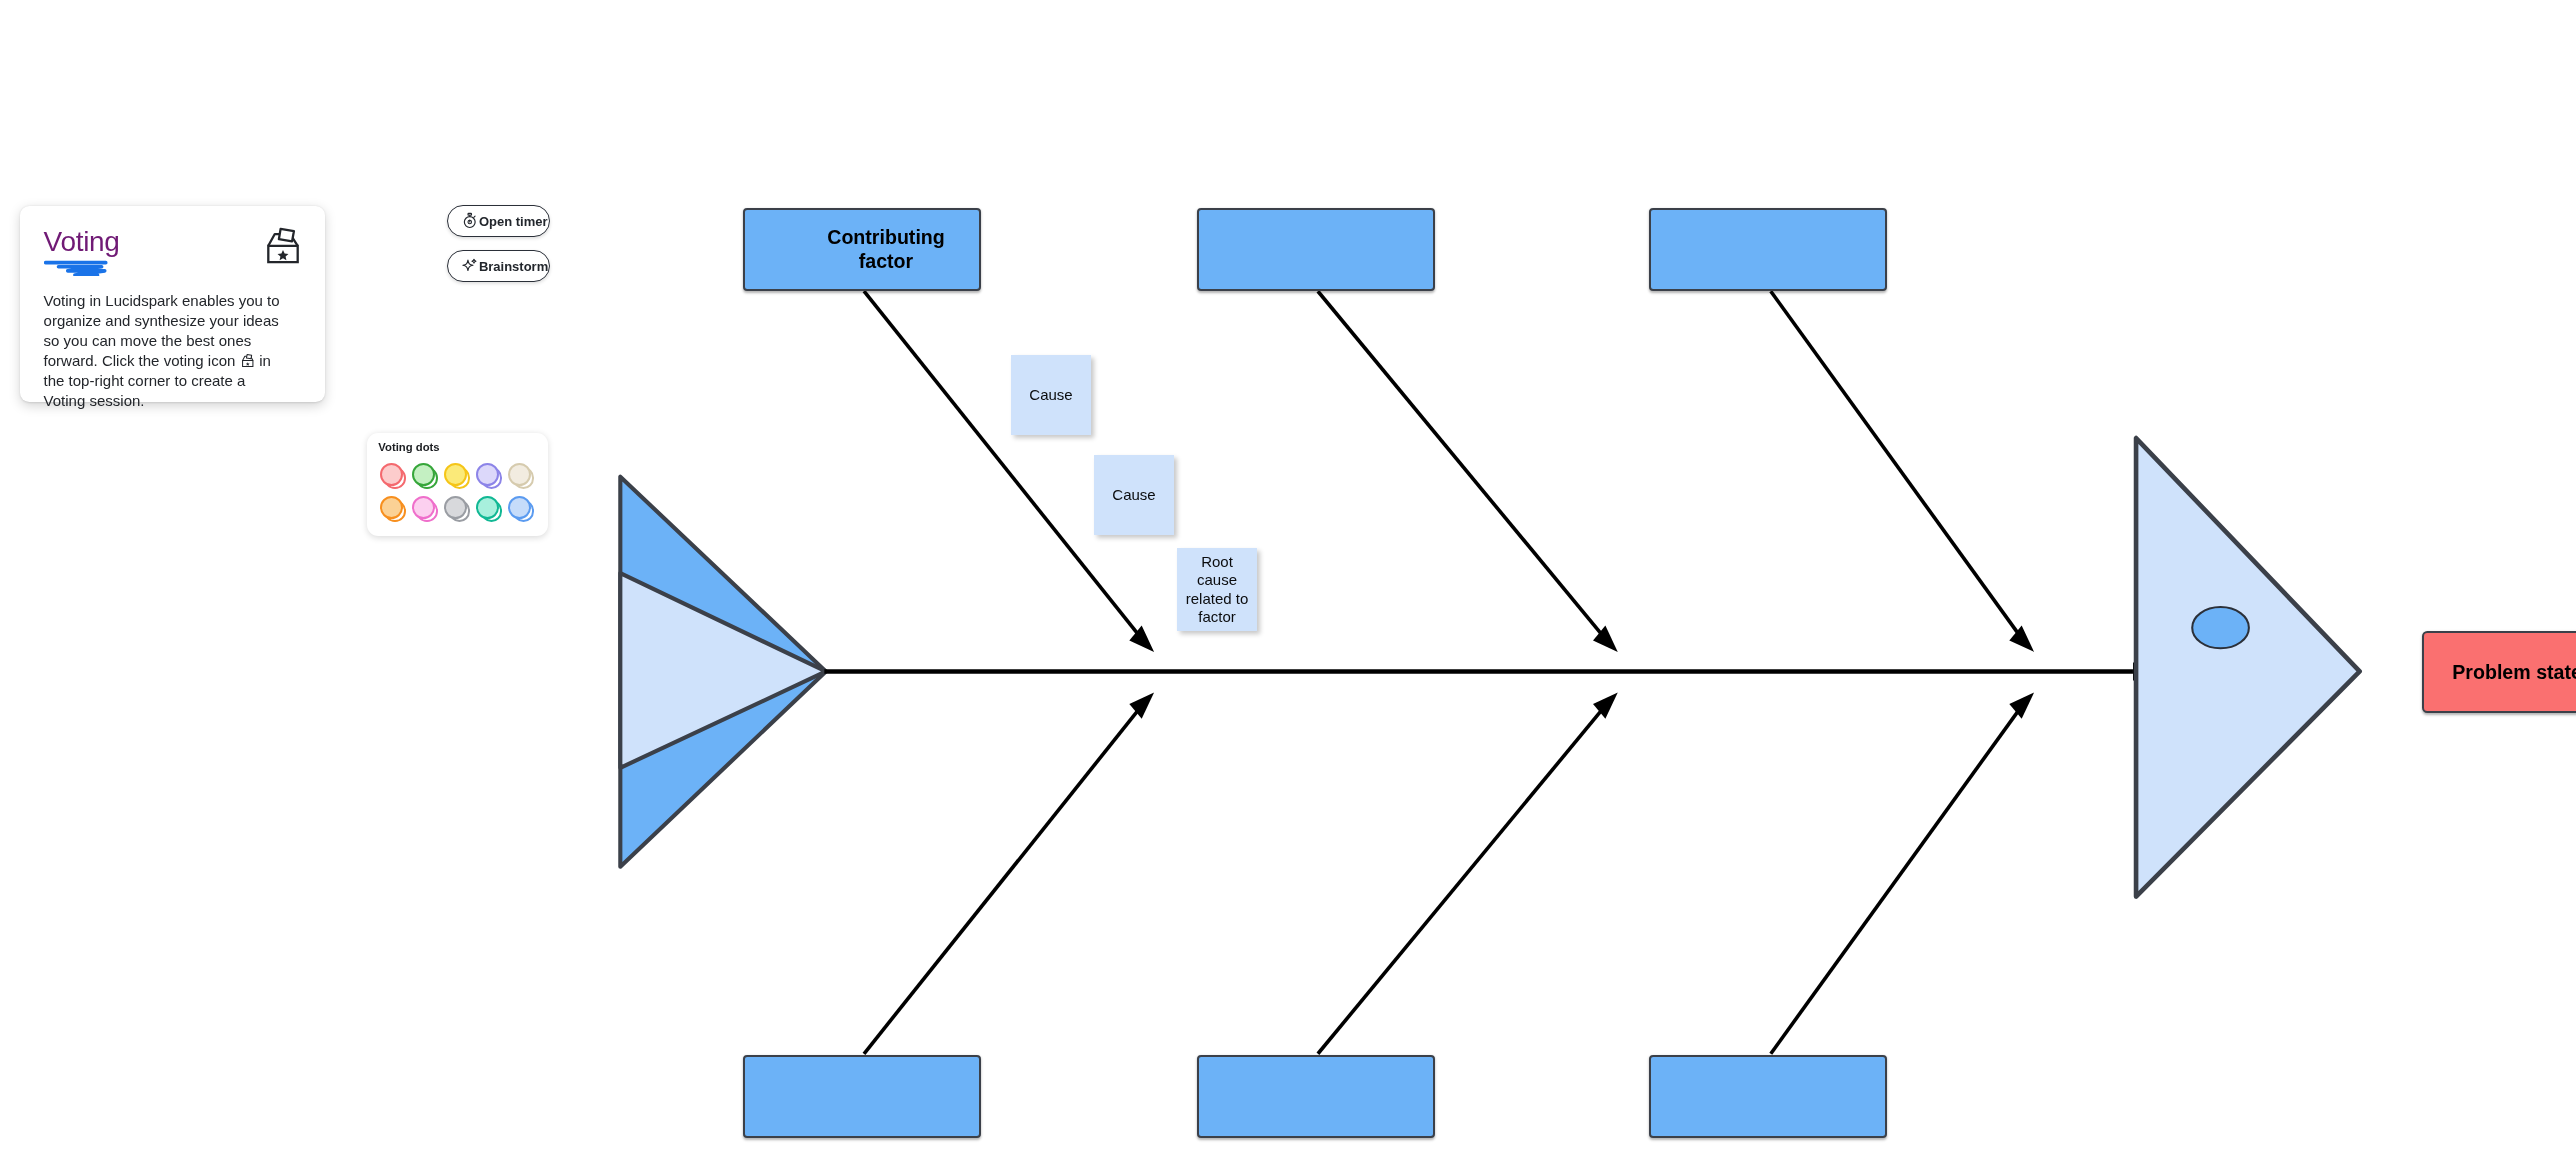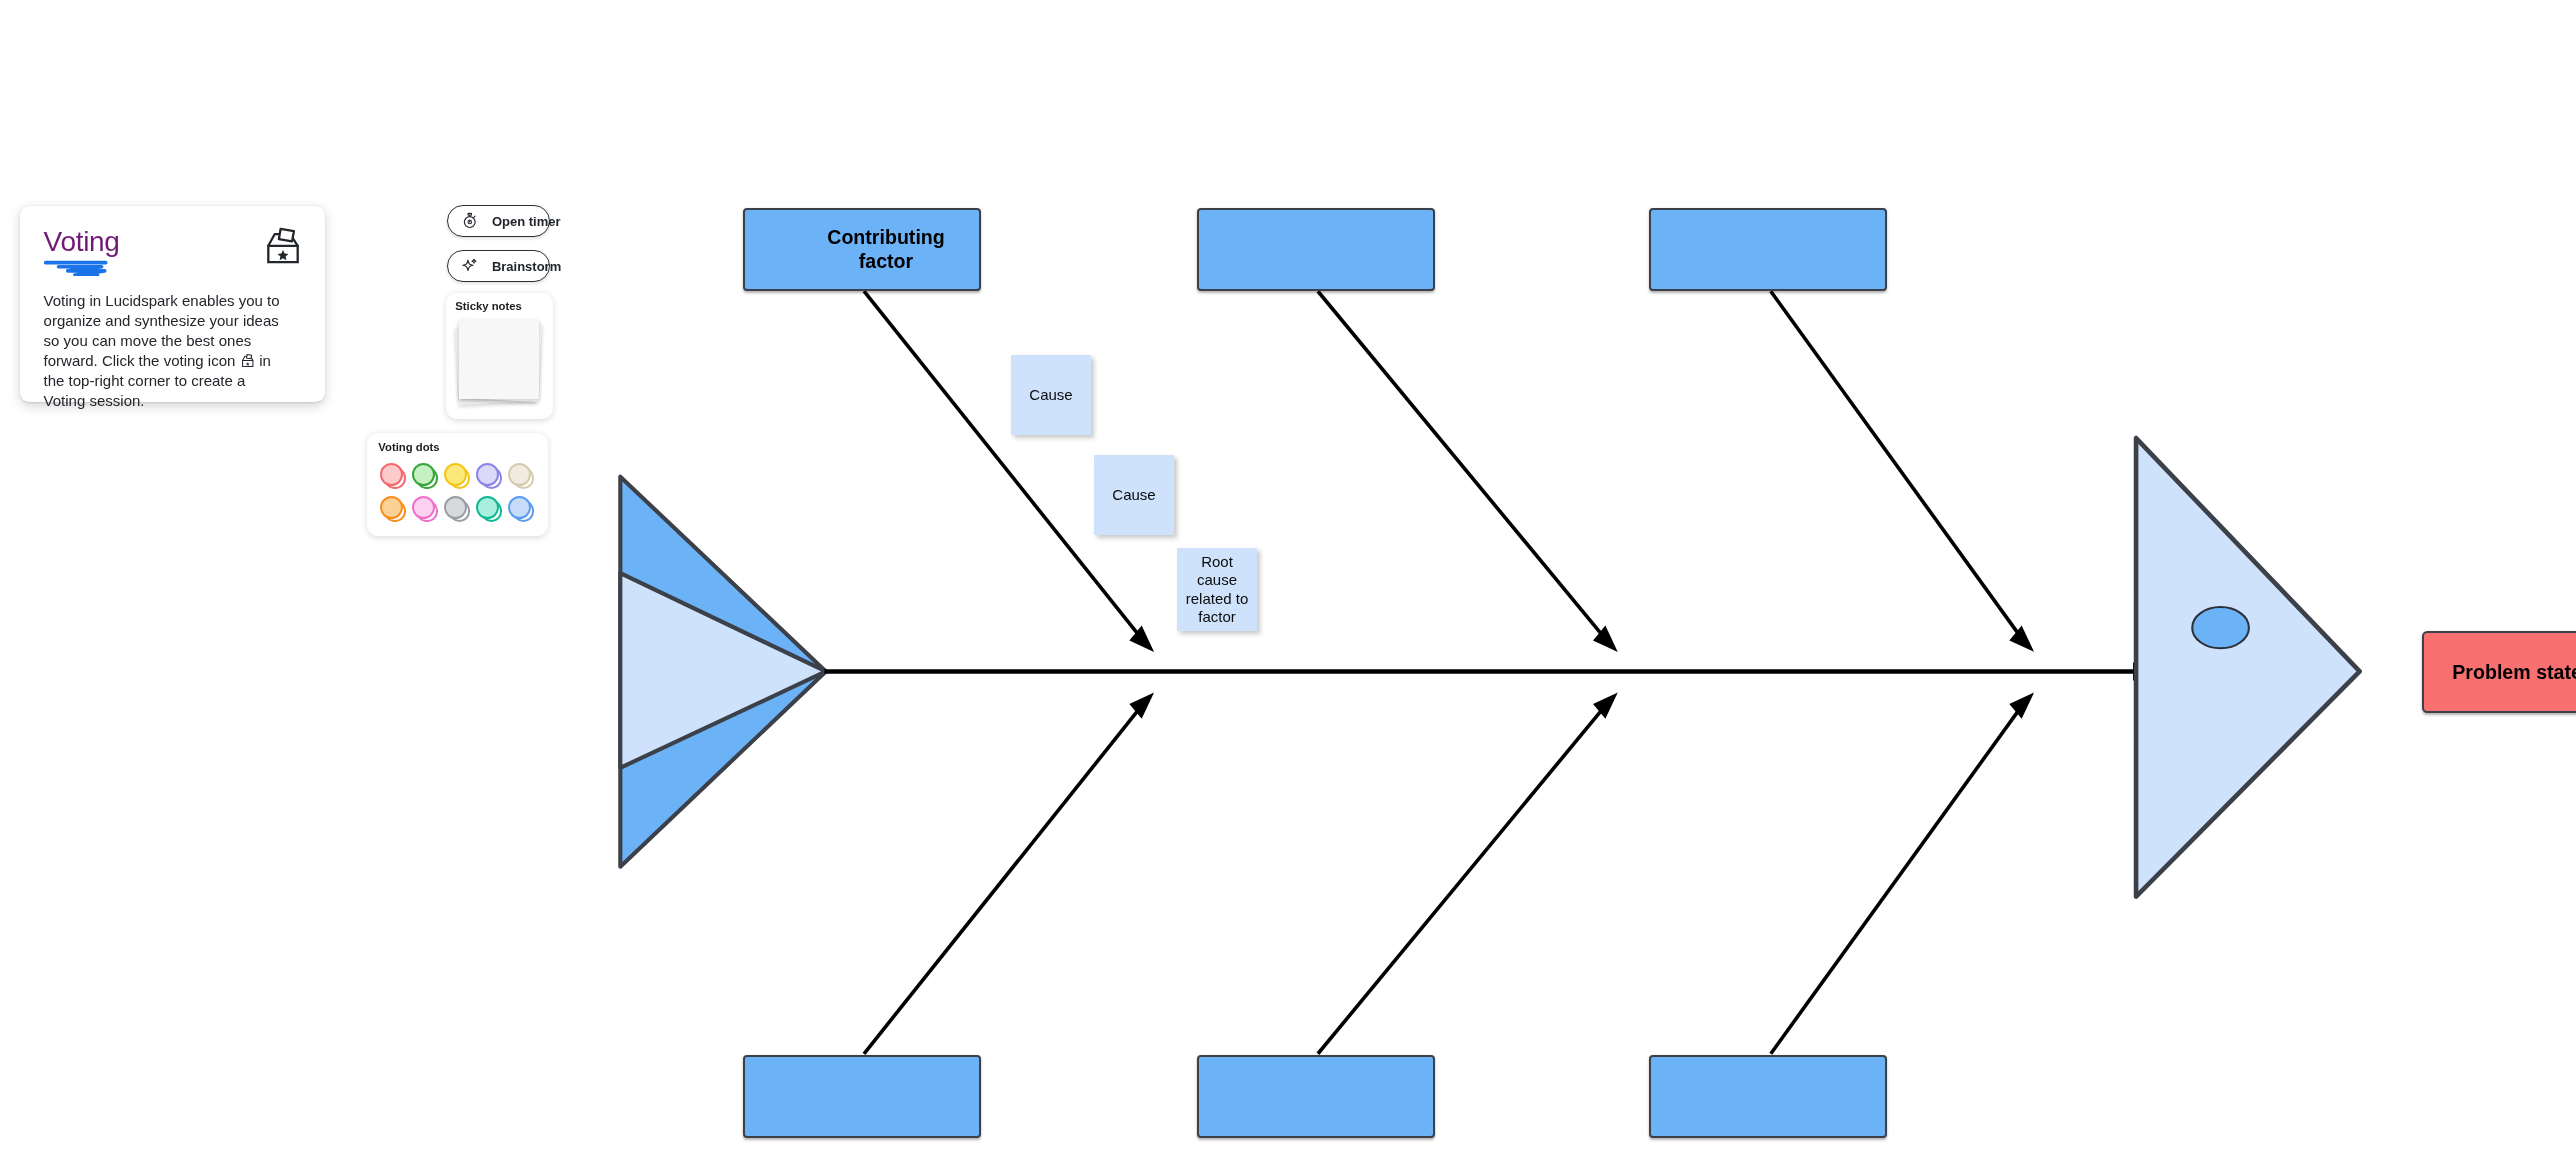--- a/index.html
+++ b/index.html
@@ -63,21 +63,21 @@
 
   
   .tool-btn {
     position: absolute;
     background: #ffffff;
     border: 1.3px solid #2b3039;
     border-radius: 16.5px;
     box-shadow: 0 1.5px 3.6px rgba(0,0,0,0.14);
     display: flex;
     align-items: center;
-    gap: 13px;
+    gap: 0;
     padding: 0 17.5px 0 13.4px;
     height: 32px;
   }
   .tool-btn .lbl {
     font-size: 13px;
     font-weight: bold;
     color: #22262c;
     white-space: nowrap;
   }
   .tool-btn svg { flex: 0 0 auto; }
@@ -254,28 +254,20 @@
   </div>
 
   <div class="tool-btn" id="btn-brainstorm">
     <svg width="17.5" height="17.5" viewBox="0 0 24 24">
       <path d="M9.5 4.2 C10.4 9.2 11.6 10.4 16.4 11.4 C11.6 12.4 10.4 13.6 9.5 18.6 C8.6 13.6 7.4 12.4 2.6 11.4 C7.4 10.4 8.6 9.2 9.5 4.2 Z" fill="none" stroke="#22262c" stroke-width="1.5" stroke-linejoin="round"></path>
       <path d="M17.8 3.0 C18.2 5.0 18.6 5.4 20.6 5.8 C18.6 6.2 18.2 6.6 17.8 8.6 C17.4 6.6 17.0 6.2 15.0 5.8 C17.0 5.4 17.4 5.0 17.8 3.0 Z" fill="none" stroke="#22262c" stroke-width="1.4" stroke-linejoin="round"></path>
     </svg>
     <span class="lbl">Brainstorm</span>
   </div>
 
-  <div class="sticky-card">
-    <div class="card-title">Sticky notes</div>
-    <div class="sticky-stack">
-      <i class="s1"></i>
-        <i class="s2"></i>
-        <i class="s3"></i>
-    </div>
-  </div>
 
   <div class="dots-card">
     <div class="card-title">Voting dots</div>
     <div class="dots-grid" id="dots-grid">
         <div class="dot-wrap">
           <span class="back" style="background: transparent; border-color: rgb(244, 105, 110);"></span>
           <span class="front" style="background: rgb(252, 204, 204); border-color: rgb(244, 105, 110);"></span>
         </div>
         <div class="dot-wrap">
           <span class="back" style="background: transparent; border-color: rgb(54, 166, 58);"></span>

